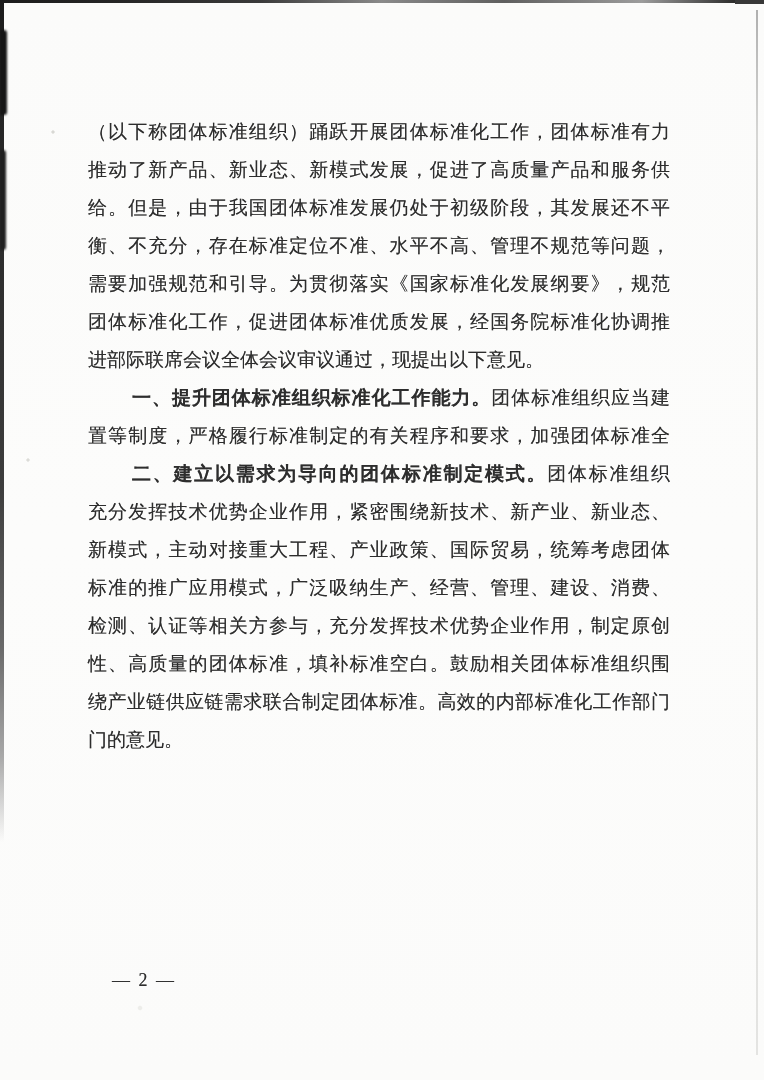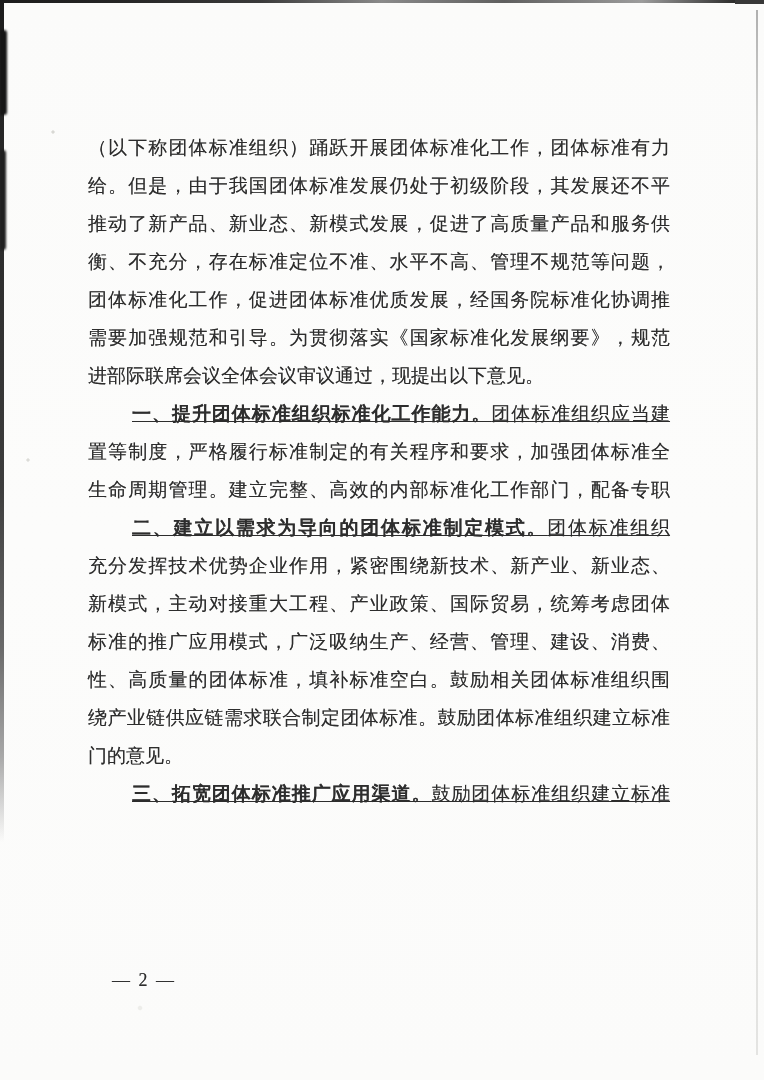--- a/index.html
+++ b/index.html
@@ -46,35 +46,35 @@
       rgba(150,150,150,.75) 0%, #d6d6d4 12%, #dcdcda 60%, #e4e4e2 100%);
   }
   .corner-mark {
     position: absolute; left: 735px; top: 0; width: 29px; height: 4px;
     background: #383838; filter: blur(.5px);
   }
   
   .body-text {
     position: absolute;
     left: 88px;
-    top: 129px;
+    top: 113px;
     width: 582px;
     font-size: 19px;
     line-height: 38px;
     color: #2d2d2d;
     text-shadow: 0 0 .5px rgba(45,45,45,.55);
   }
   .line {
     height: 38px;
     text-align: justify;
     text-align-last: justify;
     white-space: nowrap;
   }
   .line.last { text-align-last: left; }
-  .line.indent { text-indent: 44px; text-decoration: underline; }
+  .line.indent { text-indent: 44px; }
   .line b { font-weight: 700; }
   .page-number {
     position: absolute;
     left: 112px;
     top: 966px;
     font-size: 18px;
     line-height: 28px;
     letter-spacing: 2px;
     color: #2d2d2d;
     text-shadow: 0 0 .5px rgba(45,45,45,.5);
@@ -86,33 +86,32 @@
 <div class="page">
   <div class="edge-top"></div>
   <div class="edge-left"></div>
   <div class="edge-left-blotch"></div>
   <div class="edge-left-blotch2"></div>
   <div class="edge-right"></div>
   <div class="corner-mark"></div>
 
   <div class="body-text">
       <div class="line">（以下称团体标准组织）踊跃开展团体标准化工作，团体标准有力</div>
+      <div class="line">推动了新产品、新业态、新模式发展，促进了高质量产品和服务供</div>
       <div class="line">给。但是，由于我国团体标准发展仍处于初级阶段，其发展还不平</div>
-      <div class="line">推动了新产品、新业态、新模式发展，促进了高质量产品和服务供</div>
       <div class="line">衡、不充分，存在标准定位不准、水平不高、管理不规范等问题，</div>
+      <div class="line">需要加强规范和引导。为贯彻落实《国家标准化发展纲要》，规范</div>
       <div class="line">团体标准化工作，促进团体标准优质发展，经国务院标准化协调推</div>
-      <div class="line">需要加强规范和引导。为贯彻落实《国家标准化发展纲要》，规范</div>
       <div class="line last">进部际联席会议全体会议审议通过，现提出以下意见。</div>
       <div class="line indent"><b>一、提升团体标准组织标准化工作能力。</b><span>团体标准组织应当建</span></div>
       <div class="line">置等制度，严格履行标准制定的有关程序和要求，加强团体标准全</div>
-      <div class="line">生命周期管理。建立完整、高效的内部标准化工作部门，配备专职</div>
       <div class="line indent"><b>二、建立以需求为导向的团体标准制定模式。</b><span>团体标准组织</span></div>
       <div class="line">充分发挥技术优势企业作用，紧密围绕新技术、新产业、新业态、</div>
       <div class="line">新模式，主动对接重大工程、产业政策、国际贸易，统筹考虑团体</div>
       <div class="line">标准的推广应用模式，广泛吸纳生产、经营、管理、建设、消费、</div>
+      <div class="line">检测、认证等相关方参与，充分发挥技术优势企业作用，制定原创</div>
       <div class="line">性、高质量的团体标准，填补标准空白。鼓励相关团体标准组织围</div>
-      <div class="line">绕产业链供应链需求联合制定团体标准。鼓励团体标准组织建立标准</div>
+      <div class="line">绕产业链供应链需求联合制定团体标准。高效的内部标准化工作部门</div>
       <div class="line last">门的意见。</div>
-      <div class="line indent"><b>三、拓宽团体标准推广应用渠道。</b><span>鼓励团体标准组织建立标准</span></div>
     </div>
 
   <div class="page-number">— 2 —</div>
 </div>
 
 </body></html>

